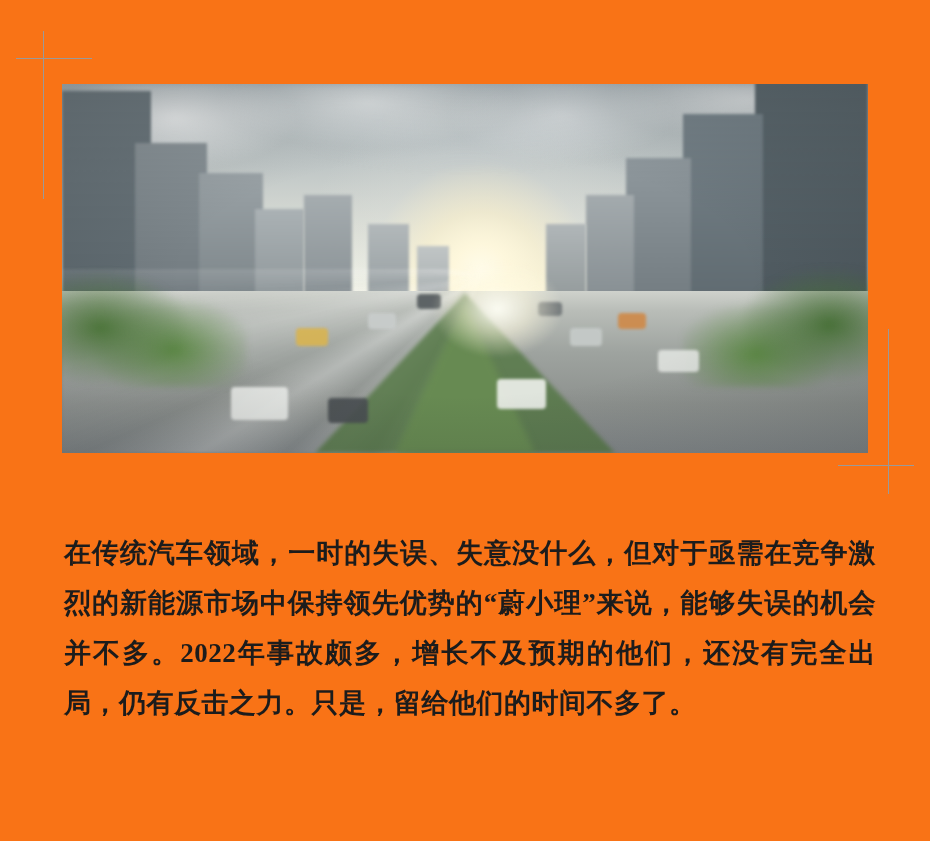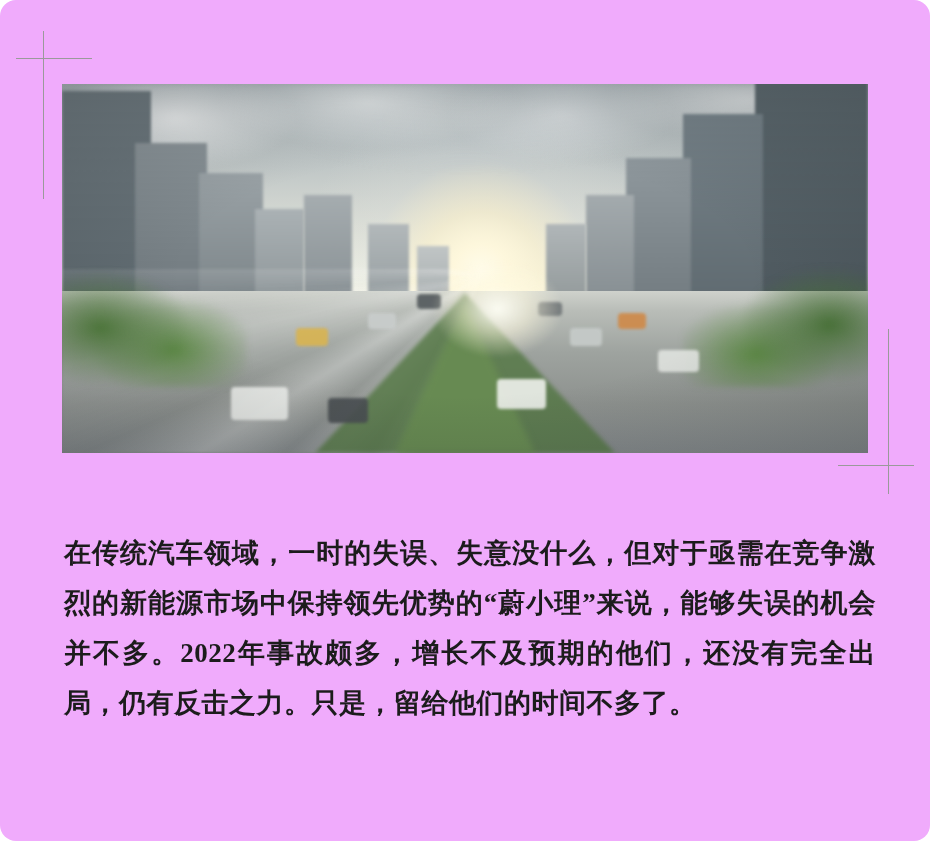--- a/index.html
+++ b/index.html
@@ -11,22 +11,21 @@
     width: 930px;
     height: 841px;
     position: relative;
     font-family: "Liberation Serif", "DejaVu Serif", serif;
     overflow: hidden;
   }
 
   .page {
     position: absolute;
     inset: 0;
-    background: #f0abfc;
-    border-radius: 16px;
+    background: #f97316;
   }
 
   
   .mark {
     position: absolute;
     background: #9a9a9a;
   }
   .mark-tl-v {
     left: 43px;
     top: 31px;

